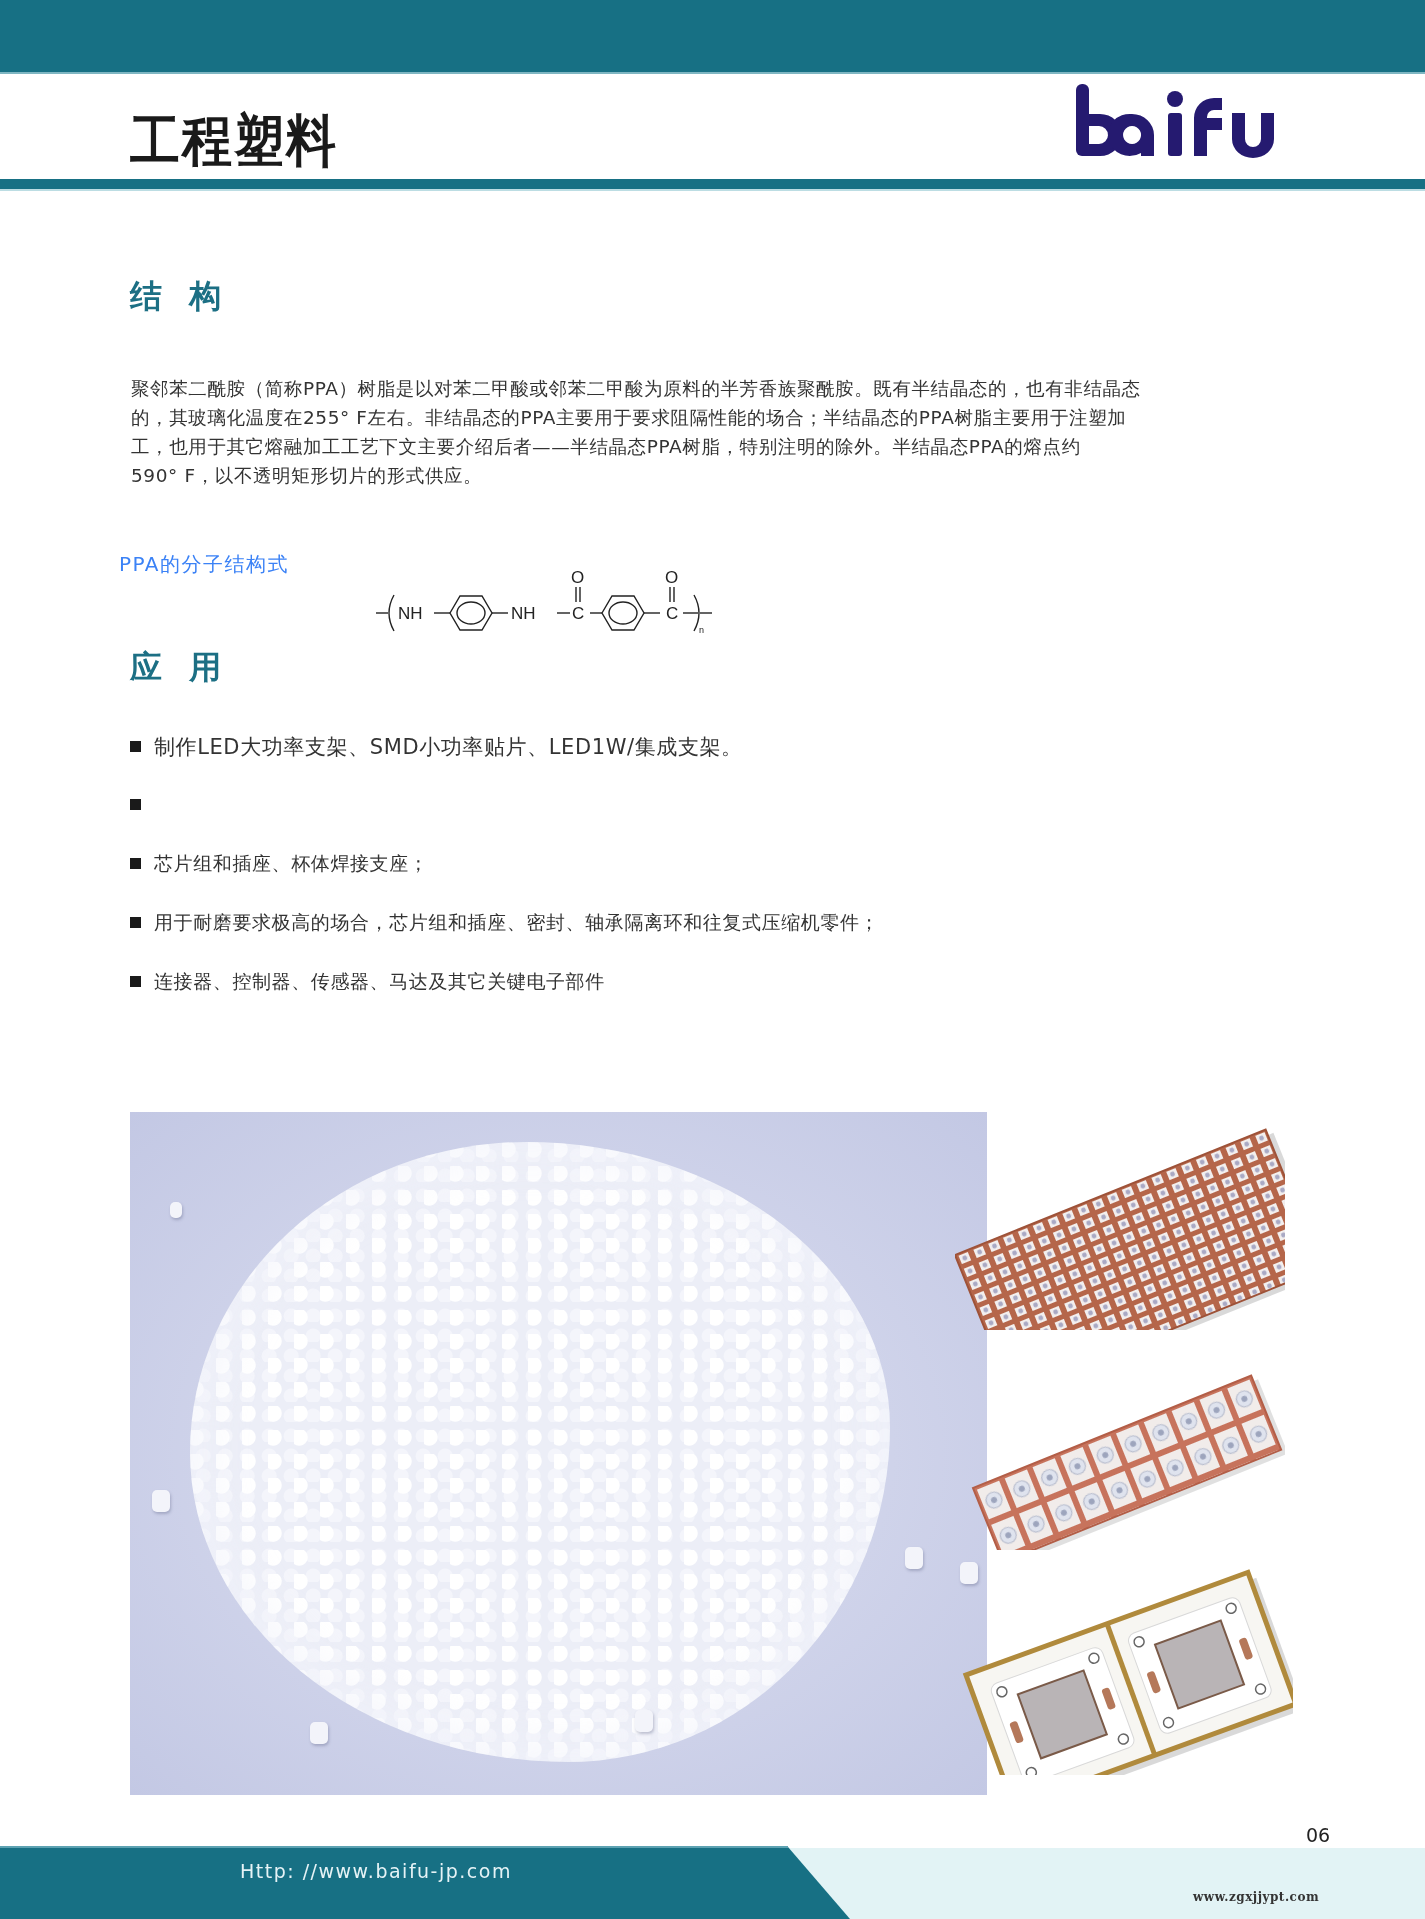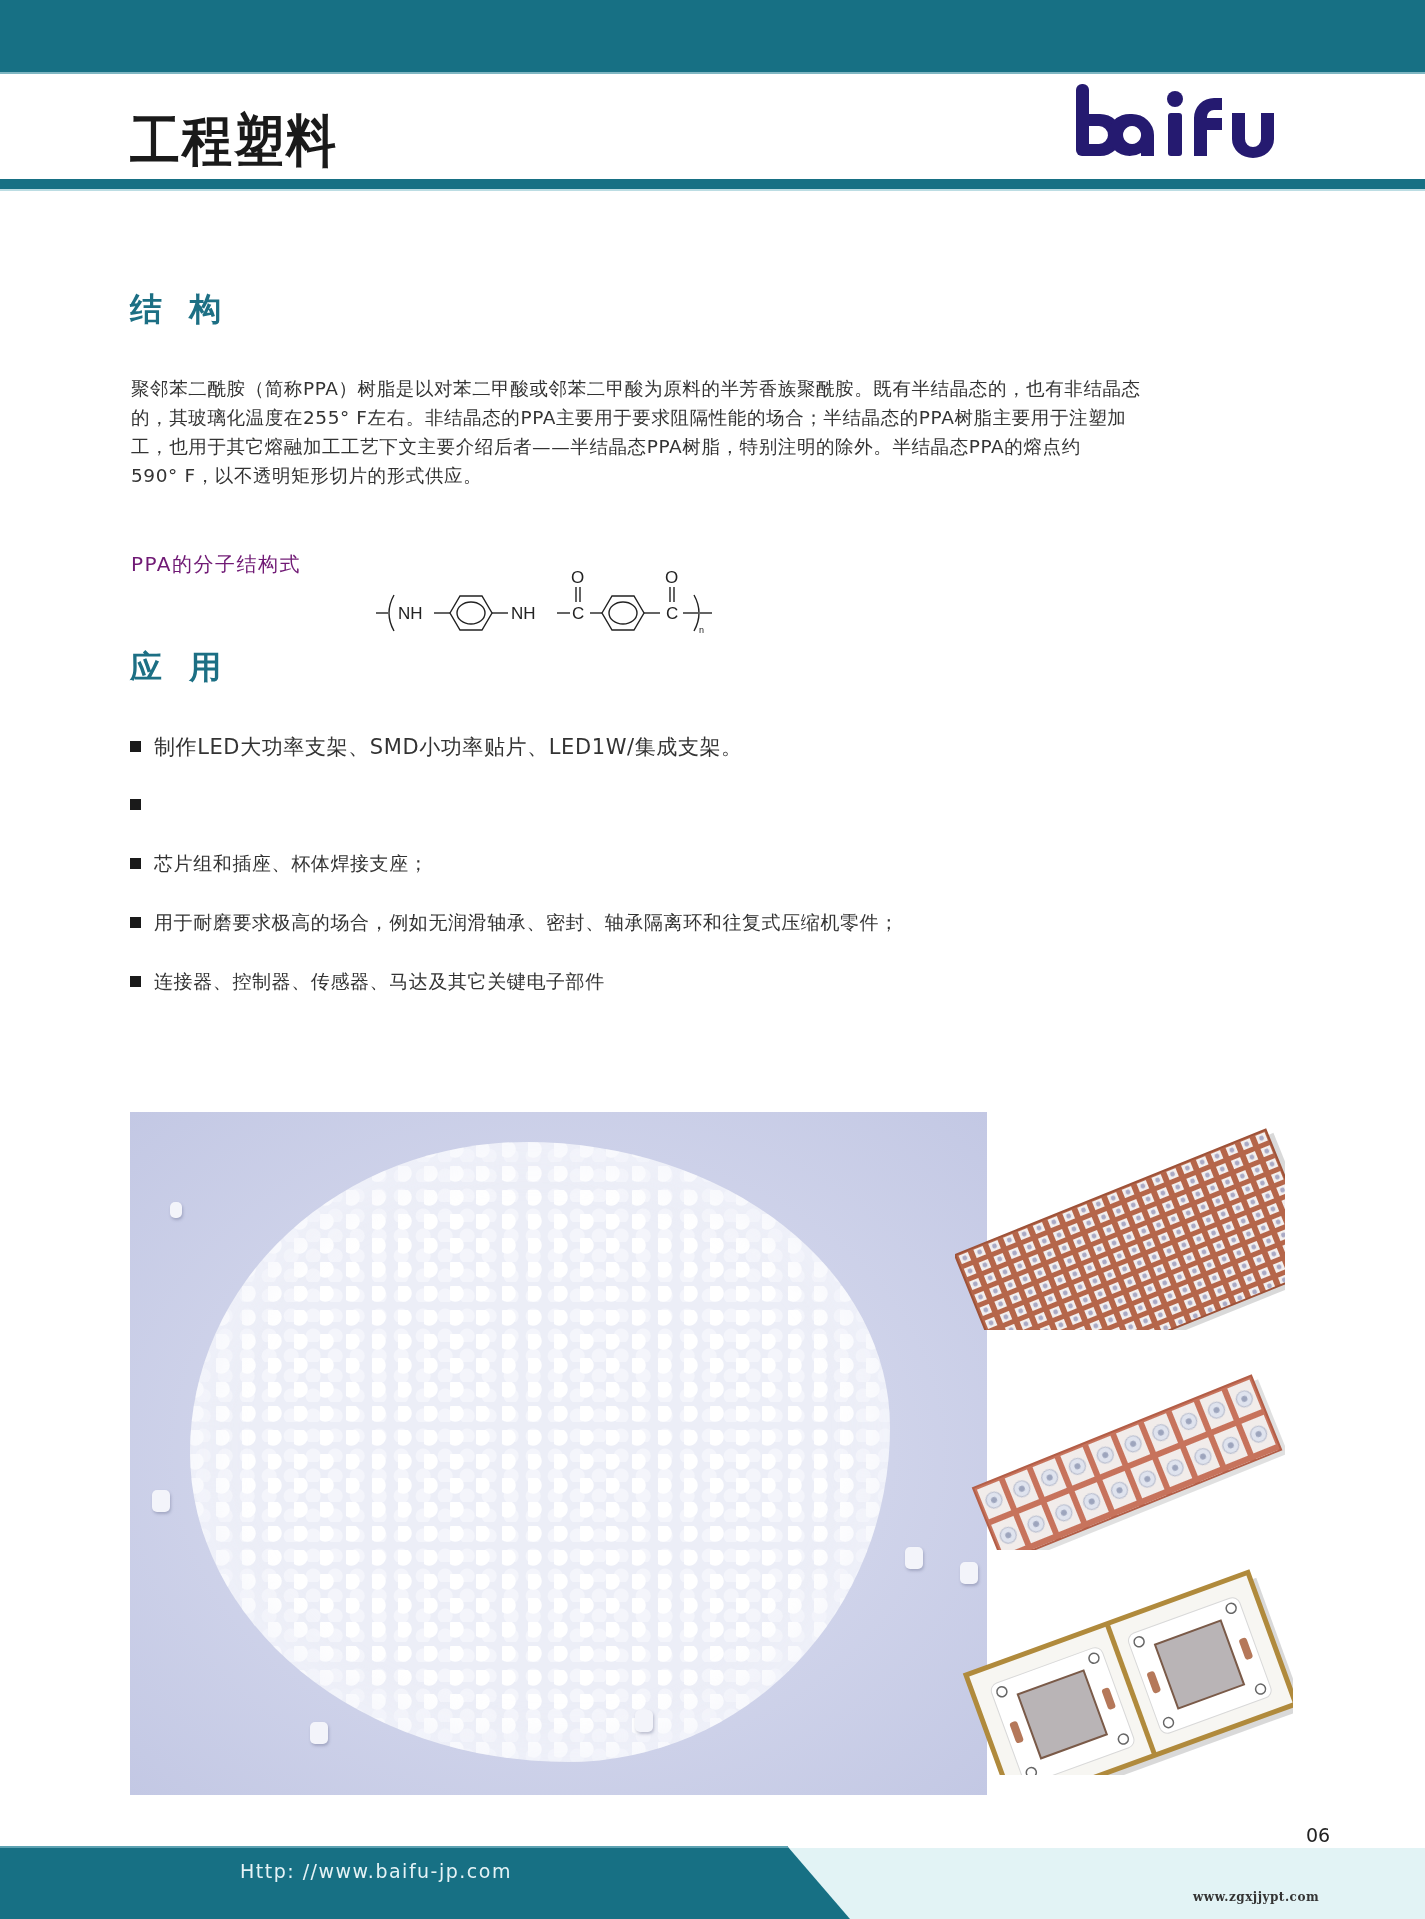--- a/index.html
+++ b/index.html
@@ -9,21 +9,21 @@
   .top-band-edge { position:absolute; left:0; top:72px; width:1425px; height:2px; background:#7fb6c2; }
   .page-title { position:absolute; left:130px; top:104px; font-size:50px; font-weight:bold; color:#1a1a1a;
                 letter-spacing:2px; transform:scaleY(1.12); transform-origin:left top; }
   .logo { position:absolute; left:1072px; top:82px; width:230px; height:90px; }
   .header-rule { position:absolute; left:0; top:179px; width:1425px; height:10px; background:#177084; }
   .header-rule-edge { position:absolute; left:0; top:189px; width:1425px; height:2px; background:#bcdde3; }
 
   .section-heading { position:absolute; left:130px; font-size:32px; font-weight:bold; color:#1c6f84; letter-spacing:8px; }
   .para { position:absolute; left:131px; top:374px; width:1170px; font-size:18.5px; line-height:29px; color:#333; letter-spacing:0.6px; }
   .para div { white-space:nowrap; }
-  .formula-label { position:absolute; left:131px; top:551px; font-size:20px; color:#701a75; letter-spacing:1.5px; }
+  .formula-label { position:absolute; left:119px; top:551px; font-size:20px; color:#3b82f6; letter-spacing:1.5px; }
   .formula { position:absolute; left:372px; top:565px; width:360px; height:70px; }
 
   .app-list { position:absolute; left:130px; top:733px; margin:0; padding:0; list-style:none; }
   .app-item { position:relative; height:59px; font-size:19px; color:#333; white-space:nowrap; display:flex; align-items:flex-start; letter-spacing:0.6px; }
   .app-item:first-child { font-size:21px; }
   .bullet { display:inline-block; width:11px; height:11px; background:#1a1a1a; margin-right:13px; margin-top:7px; flex:0 0 auto; }
   .app-item:first-child .bullet { margin-top:8px; }
 
   .pellets-photo { position:absolute; left:130px; top:1112px; width:857px; height:683px; background:#c9cde8;
                    background:radial-gradient(ellipse at 50% 50%, #dde0f0 0%, #cfd3ea 55%, #c3c8e4 100%); overflow:hidden; }
@@ -70,21 +70,21 @@
 
     <path d="M122 74 v-38 a20 20 0 0 1 20 -20 h8 v12 h-8 a7 7 0 0 0 -7 7 v1 h15 v12 h-15 v26 z"></path>
 
     <path d="M160 31 h13 v26 a8 8 0 0 0 16 0 v-26 h13 v26 a21 19 0 0 1 -42 0 z"></path>
   </g>
 </svg>
 
 <div class="header-rule"></div>
 <div class="header-rule-edge"></div>
 
-<div class="section-heading" style="top:288px;">结 构</div>
+<div class="section-heading" style="top:275px;">结 构</div>
 
 <div class="para">
   <div>聚邻苯二酰胺（简称PPA）树脂是以对苯二甲酸或邻苯二甲酸为原料的半芳香族聚酰胺。既有半结晶态的，也有非结晶态</div>
   <div>的，其玻璃化温度在255° F左右。非结晶态的PPA主要用于要求阻隔性能的场合；半结晶态的PPA树脂主要用于注塑加</div>
   <div>工，也用于其它熔融加工工艺下文主要介绍后者——半结晶态PPA树脂，特别注明的除外。半结晶态PPA的熔点约</div>
   <div>590° F，以不透明矩形切片的形式供应。</div>
 </div>
 
 <div class="formula-label">PPA的分子结构式</div>
 
@@ -136,21 +136,21 @@
     </li>
   <li class="app-item">
       <span class="bullet"></span>
     </li>
   <li class="app-item">
       <span class="bullet"></span>
       <span>芯片组和插座、杯体焊接支座；</span>
     </li>
   <li class="app-item">
       <span class="bullet"></span>
-      <span>用于耐磨要求极高的场合，例如无润滑轴承、密封、轴承隔离环和往复式压缩机零件；</span>
+      <span>用于耐磨要求极高的场合，芯片组和插座、密封、轴承隔离环和往复式压缩机零件；</span>
     </li>
   <li class="app-item">
       <span class="bullet"></span>
       <span>连接器、控制器、传感器、马达及其它关键电子部件</span>
     </li>
 </ul>
 
 <div class="pellets-photo">
   <div class="pellets-pile"></div>
   <div class="pellet-stray" style="left:22px; top:378px;"></div>

